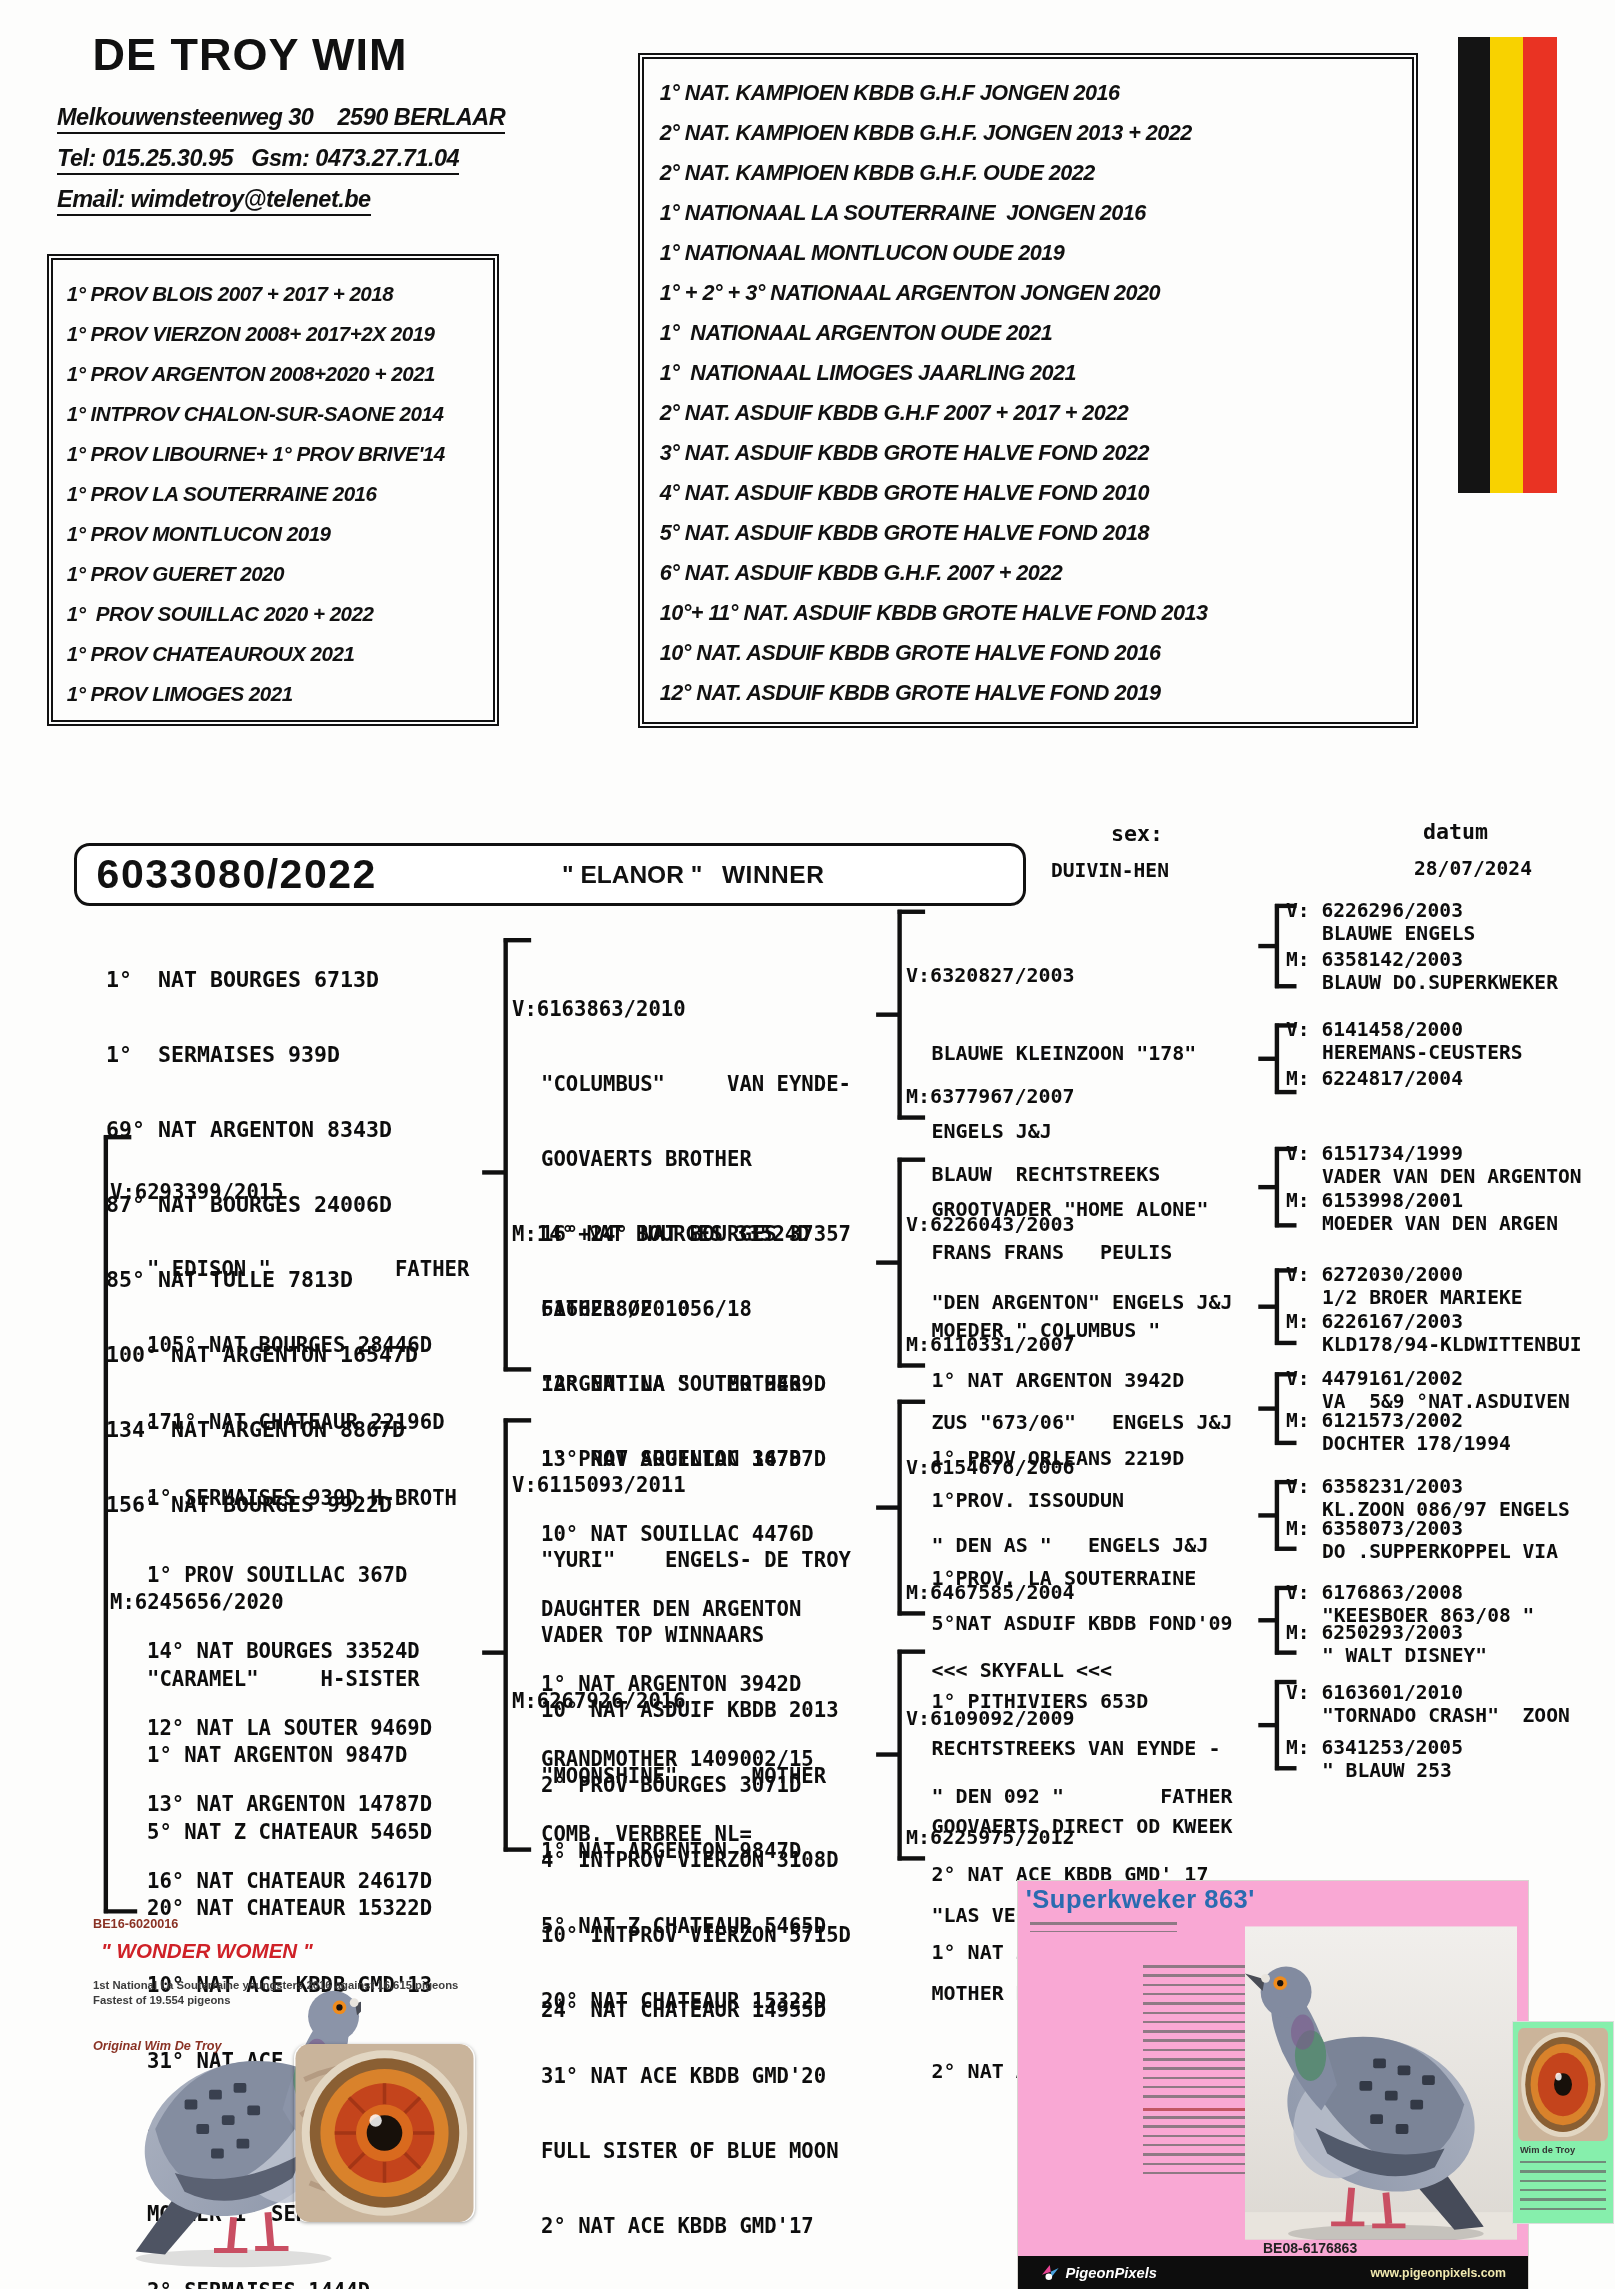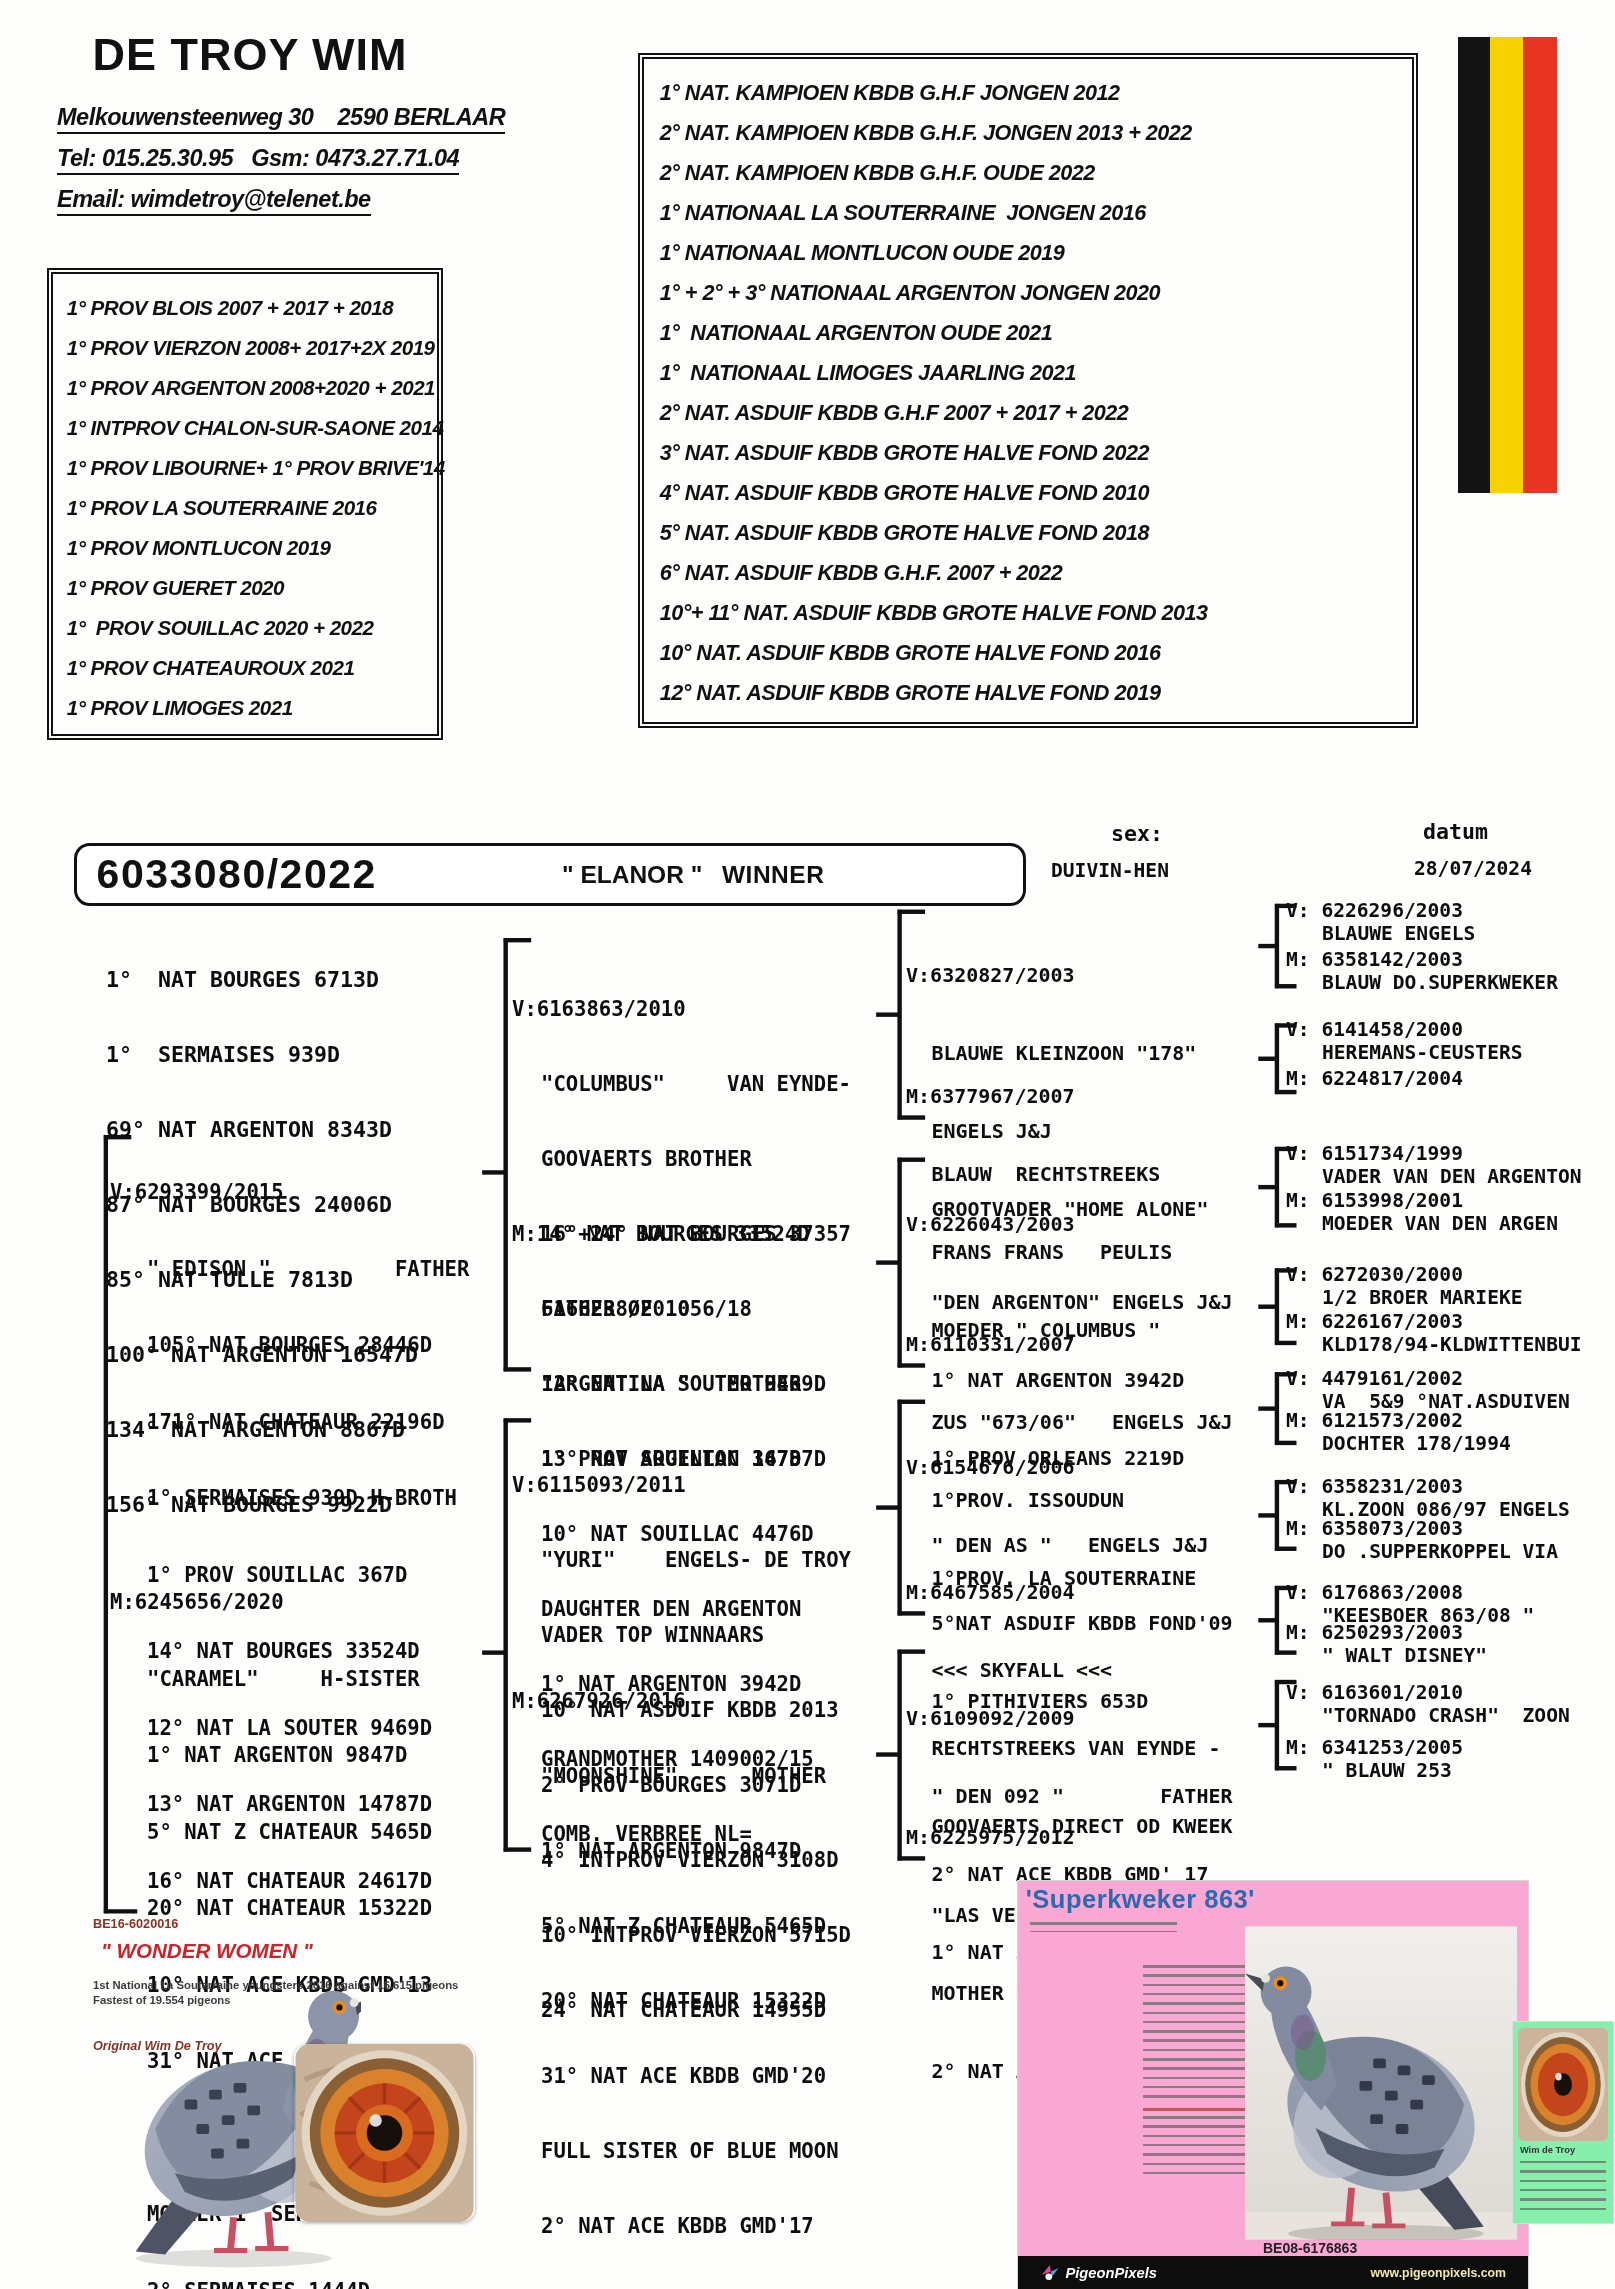--- a/index.html
+++ b/index.html
@@ -51,36 +51,36 @@
 </head>
 <body>
 
 <div id="page">
 
   <div class="abs" id="loft-name">DE TROY WIM</div>
   <div class="abs hline" style="left:57px;top:104px;">Melkouwensteenweg 30    2590 BERLAAR</div>
   <div class="abs hline" style="left:57px;top:145px;">Tel: 015.25.30.95   Gsm: 0473.27.71.04</div>
   <div class="abs hline" style="left:57px;top:186px;">Email: wimdetroy@telenet.be</div>
 
-  <div class="abs dbox" id="left-box" style="left:51px;top:272px;width:388px;height:464px;padding:13.7px 0 0 13.7px;box-sizing:border-box;">
+  <div class="abs dbox" id="left-box" style="left:51px;top:258px;width:444px;height:464px;padding:13.7px 0 0 13.7px;box-sizing:border-box;">
     <div class="ach">1° PROV BLOIS 2007 + 2017 + 2018</div>
     <div class="ach">1° PROV VIERZON 2008+ 2017+2X 2019</div>
     <div class="ach">1° PROV ARGENTON 2008+2020 + 2021</div>
     <div class="ach">1° INTPROV CHALON-SUR-SAONE 2014</div>
     <div class="ach">1° PROV LIBOURNE+ 1° PROV BRIVE'14</div>
     <div class="ach">1° PROV LA SOUTERRAINE 2016</div>
     <div class="ach">1° PROV MONTLUCON 2019</div>
     <div class="ach">1° PROV GUERET 2020</div>
     <div class="ach">1°  PROV SOUILLAC 2020 + 2022</div>
     <div class="ach">1° PROV CHATEAUROUX 2021</div>
     <div class="ach">1° PROV LIMOGES 2021</div>
   </div>
 
   <div class="abs dbox" id="right-box" style="left:642px;top:57px;width:772px;height:667px;padding:13.7px 0 0 15.7px;box-sizing:border-box;">
-    <div class="ach">1° NAT. KAMPIOEN KBDB G.H.F JONGEN 2012</div>
+    <div class="ach">1° NAT. KAMPIOEN KBDB G.H.F JONGEN 2016</div>
     <div class="ach">2° NAT. KAMPIOEN KBDB G.H.F. JONGEN 2013 + 2022</div>
     <div class="ach">2° NAT. KAMPIOEN KBDB G.H.F. OUDE 2022</div>
     <div class="ach">1° NATIONAAL LA SOUTERRAINE  JONGEN 2016</div>
     <div class="ach">1° NATIONAAL MONTLUCON OUDE 2019</div>
     <div class="ach">1° + 2° + 3° NATIONAAL ARGENTON JONGEN 2020</div>
     <div class="ach">1°  NATIONAAL ARGENTON OUDE 2021</div>
     <div class="ach">1°  NATIONAAL LIMOGES JAARLING 2021</div>
     <div class="ach">2° NAT. ASDUIF KBDB G.H.F 2007 + 2017 + 2022</div>
     <div class="ach">3° NAT. ASDUIF KBDB GROTE HALVE FOND 2022</div>
     <div class="ach">4° NAT. ASDUIF KBDB GROTE HALVE FOND 2010</div>

